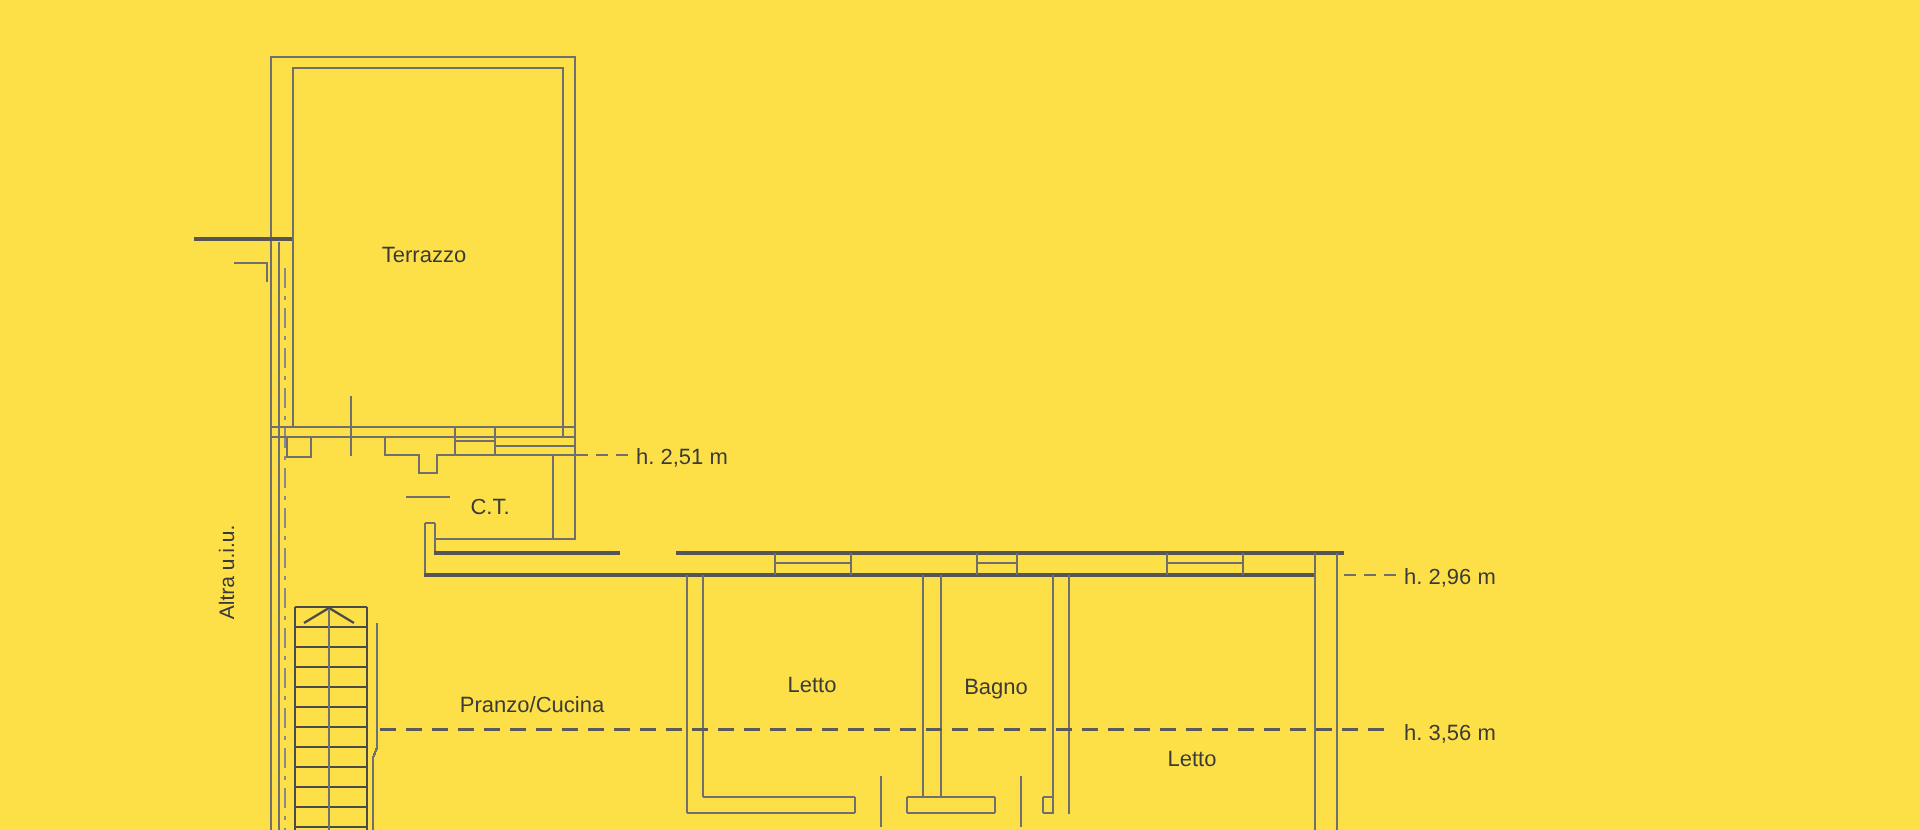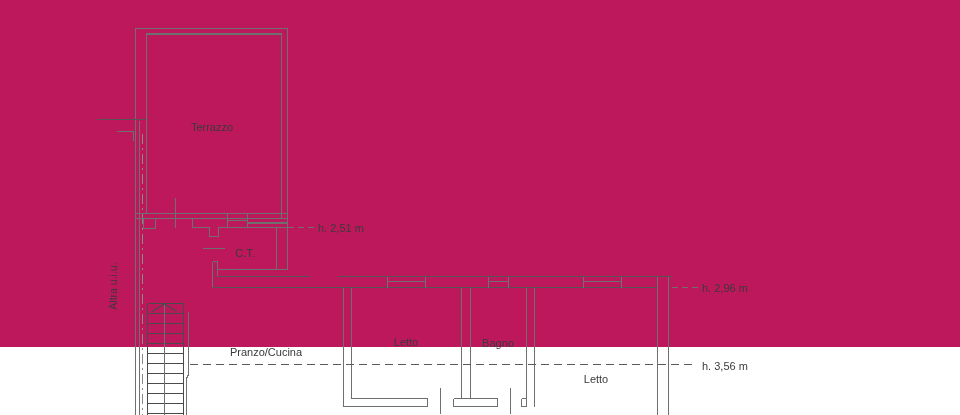--- a/index.html
+++ b/index.html
@@ -1,16 +1,16 @@
 <!DOCTYPE html>
 <html><head>
 <meta charset="utf-8">
 <style>
   html,body{margin:0;padding:0;background:#ffffff;width:960px;height:415px;overflow:hidden;}
-  .plan-wrap{width:960px;height:347px;background:#be185d;text-align:center;}
+  .plan-wrap{width:960px;height:415px;background:#fde047;text-align:center;}
   svg{display:block;}
   svg text{
     font-family:"Liberation Sans", sans-serif;
     fill:#3a3a3a;
   }
   .lbl{font-size:11px;}
   .lbl-small{font-size:10.5px;}
   .ln{stroke:#6f6f6f;stroke-width:1.2;fill:none;shape-rendering:crispEdges;}
   .ln-heavy{stroke:#555555;stroke-width:1.7;fill:none;shape-rendering:crispEdges;}
   .ln-dark{stroke:#4a4a4a;stroke-width:1.2;fill:none;shape-rendering:crispEdges;}

